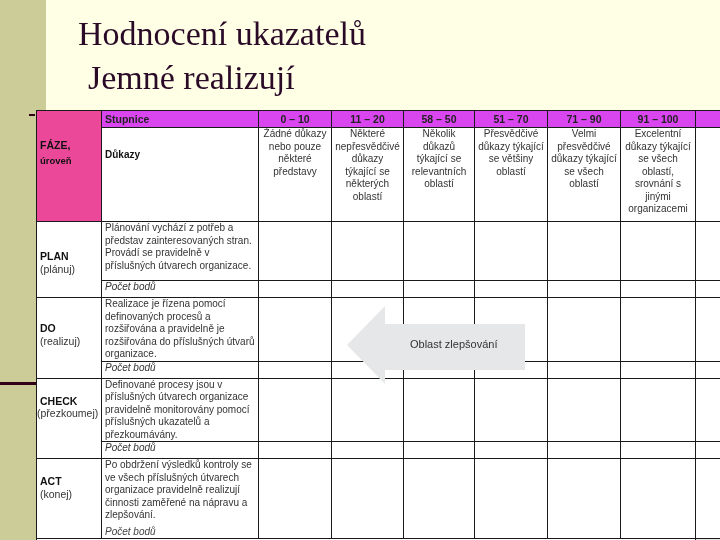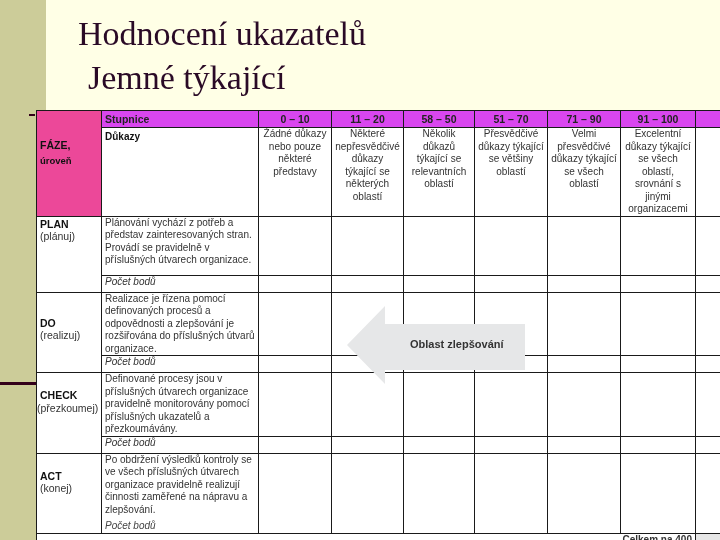--- a/index.html
+++ b/index.html
@@ -45,32 +45,32 @@
   td.count { font-style:italic; color:#444; line-height:16px; }
   tr.actrow td { height:75px; }
   .act-count { font-style:italic; color:#444; display:block; margin-top:4px; }
   tr.total td { height:16px; }
   td.total-label { text-align:right; font-weight:bold; color:#222; font-size:11px; line-height:16px; }
   td.grey { background:#e6e6e6; }
   .arrow {
     position:absolute; left:347px; top:306px; width:178px; height:78px;
   }
   .arrow-label {
-    position:absolute; left:410px; top:338px; font-weight:bold; font-size:11px; color:#333; white-space:nowrap;
+    position:absolute; left:410px; top:338px; font-weight:normal; font-size:11px; color:#333; white-space:nowrap;
   }
 </style>
 </head>
 <body>
 
 <div class="side-strip"></div>
 <div class="side-line"></div>
 <div class="side-dash"></div>
 
 <div class="title">Hodnocení ukazatelů</div>
-<div class="subtitle">Jemné týkající</div>
+<div class="subtitle">Jemné realizují</div>
 
 <table class="grid">
   <colgroup>
     <col style="width:65px">
     <col style="width:157px">
     <col style="width:73px">
     <col style="width:72px">
     <col style="width:71px">
     <col style="width:73px">
     <col style="width:73px">
@@ -90,33 +90,33 @@
     <td class="range">0 – 10</td>
     <td class="range">11 – 20</td>
     <td class="range">58 – 50</td>
     <td class="range">51 – 70</td>
     <td class="range">71 – 90</td>
     <td class="range">91 – 100</td>
     <td></td>
   </tr>
 
   <tr class="evidence">
-    <td style="font-weight:bold;color:#111;padding-top:3px;margin-left:12px;">Důkazy</td>
+    <td style="font-weight:bold;color:#111;padding-top:21px;margin-left:12px;">Důkazy</td>
     <td class="evtext">Žádné důkazy nebo pouze některé představy</td>
     <td class="evtext">Některé nepřesvědčivé důkazy týkající se některých oblastí</td>
     <td class="evtext">Několik důkazů týkající se relevantních oblastí</td>
     <td class="evtext">Přesvědčivé důkazy týkající se většiny oblastí</td>
     <td class="evtext">Velmi přesvědčivé důkazy týkající se všech oblastí</td>
     <td class="evtext">Excelentní důkazy týkající se všech oblastí, srovnání s jinými organizacemi</td>
     <td></td>
   </tr>
 
   <tr class="mainrow">
     <td rowspan="2" class="phase">
-      <span class="phase-wrap" style="margin-top:1px;">
+      <span class="phase-wrap" style="margin-top:28px;">
         <span class="pname">PLAN</span>
         <span class="psub">(plánuj)</span>
       </span>
     </td>
     <td class="desc">Plánování vychází z potřeb a představ zainteresovaných stran. Provádí se pravidelně v příslušných útvarech organizace.</td>
     <td></td>
     <td></td>
     <td></td>
     <td></td>
     <td></td>
@@ -134,21 +134,21 @@
     <td></td>
   </tr>
 
   <tr class="mainrow">
     <td rowspan="2" class="phase">
       <span class="phase-wrap" style="margin-top:24px;">
         <span class="pname">DO</span>
         <span class="psub">(realizuj)</span>
       </span>
     </td>
-    <td class="desc">Realizace je řízena pomocí definovaných procesů a odpovědnosti a zlepšování je rozšiřována do příslušných útvarů organizace.</td>
+    <td class="desc">Realizace je řízena pomocí definovaných procesů a rozšiřována a pravidelně je rozšiřována do příslušných útvarů organizace.</td>
     <td></td>
     <td></td>
     <td></td>
     <td></td>
     <td></td>
     <td></td>
     <td></td>
   </tr>
   <tr class="countrow">
     <td class="count">Počet bodů</td>

